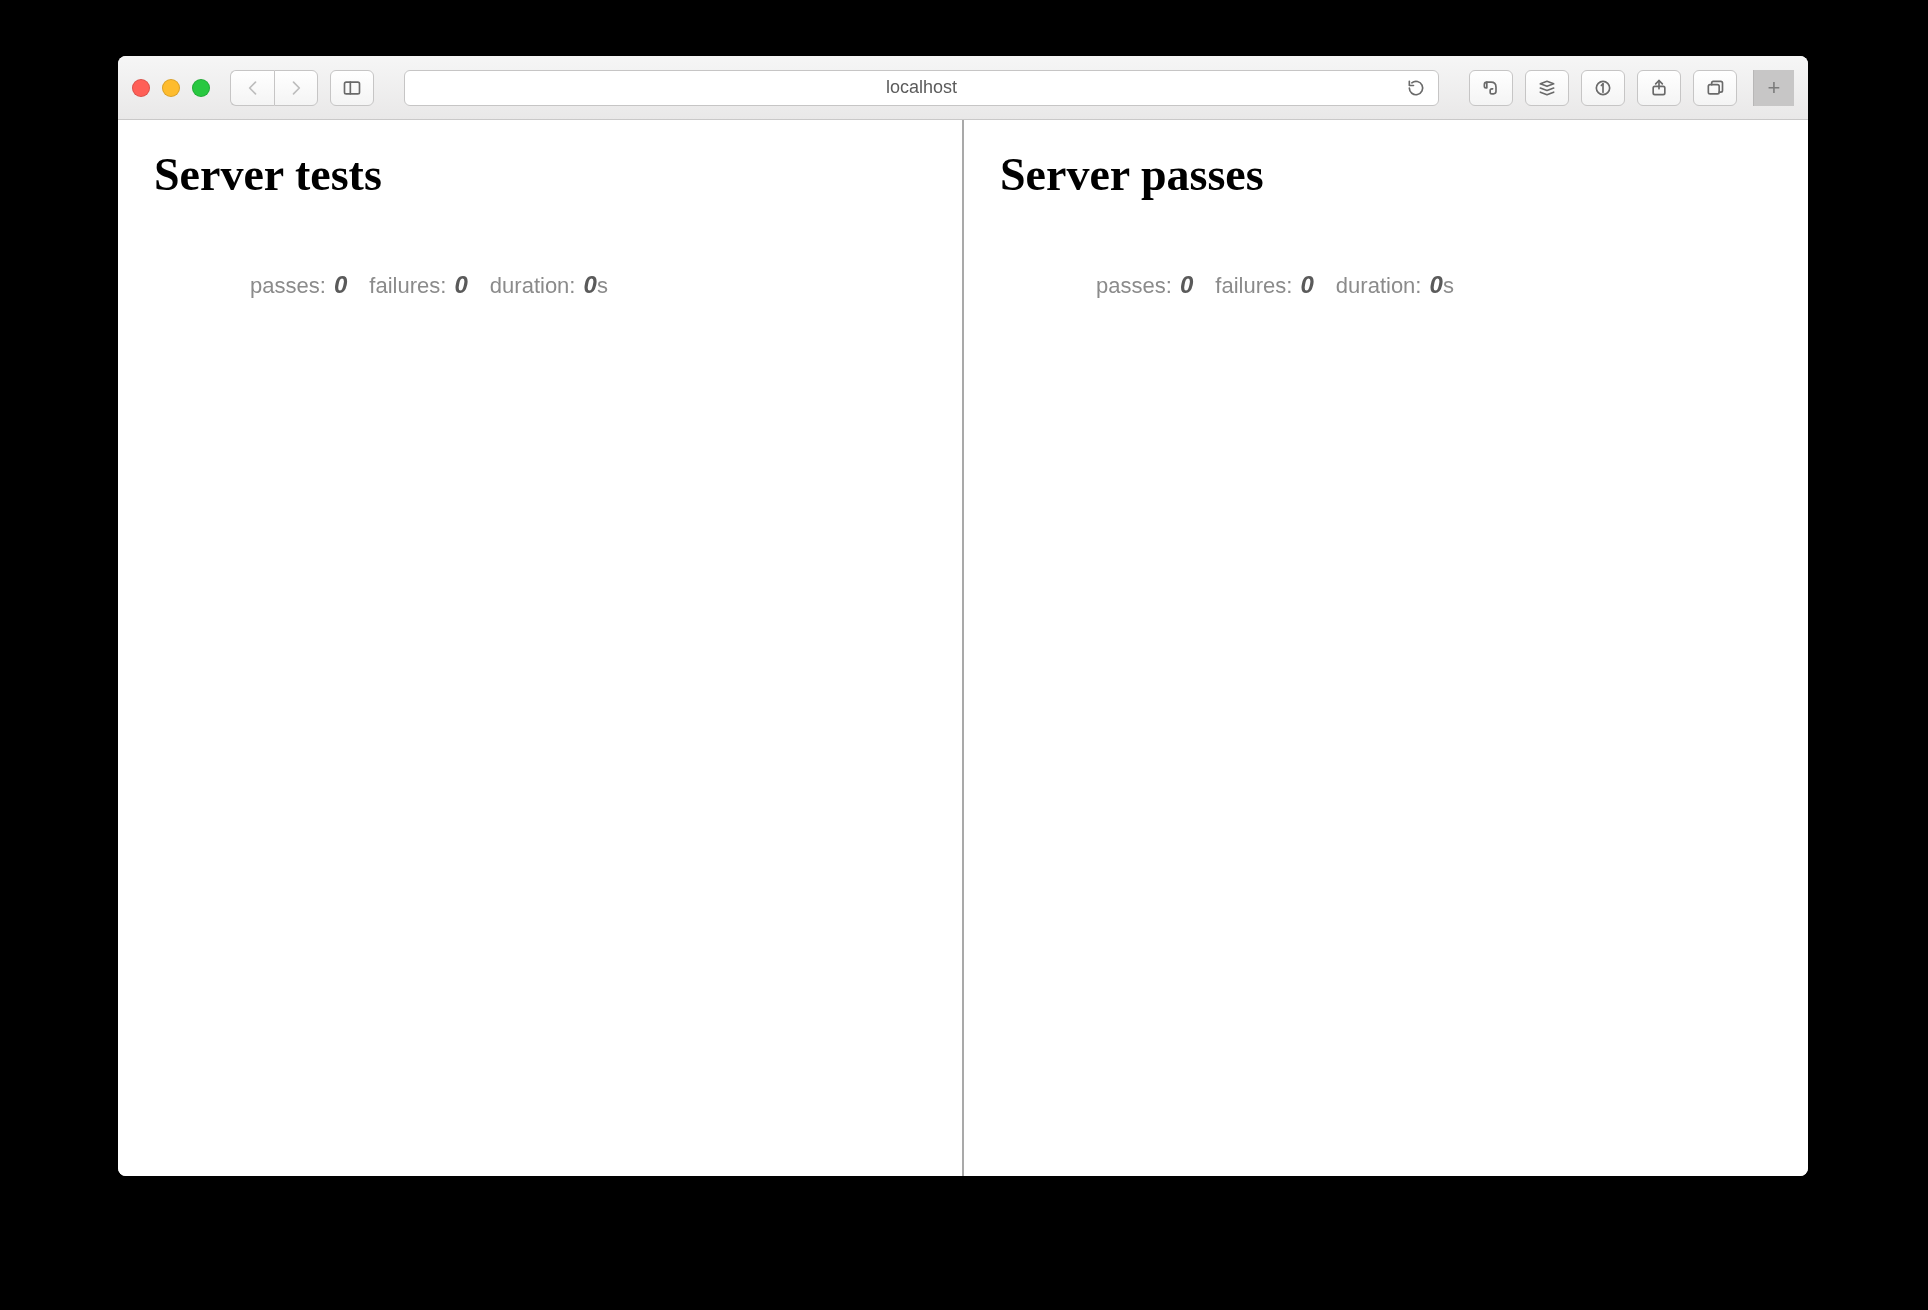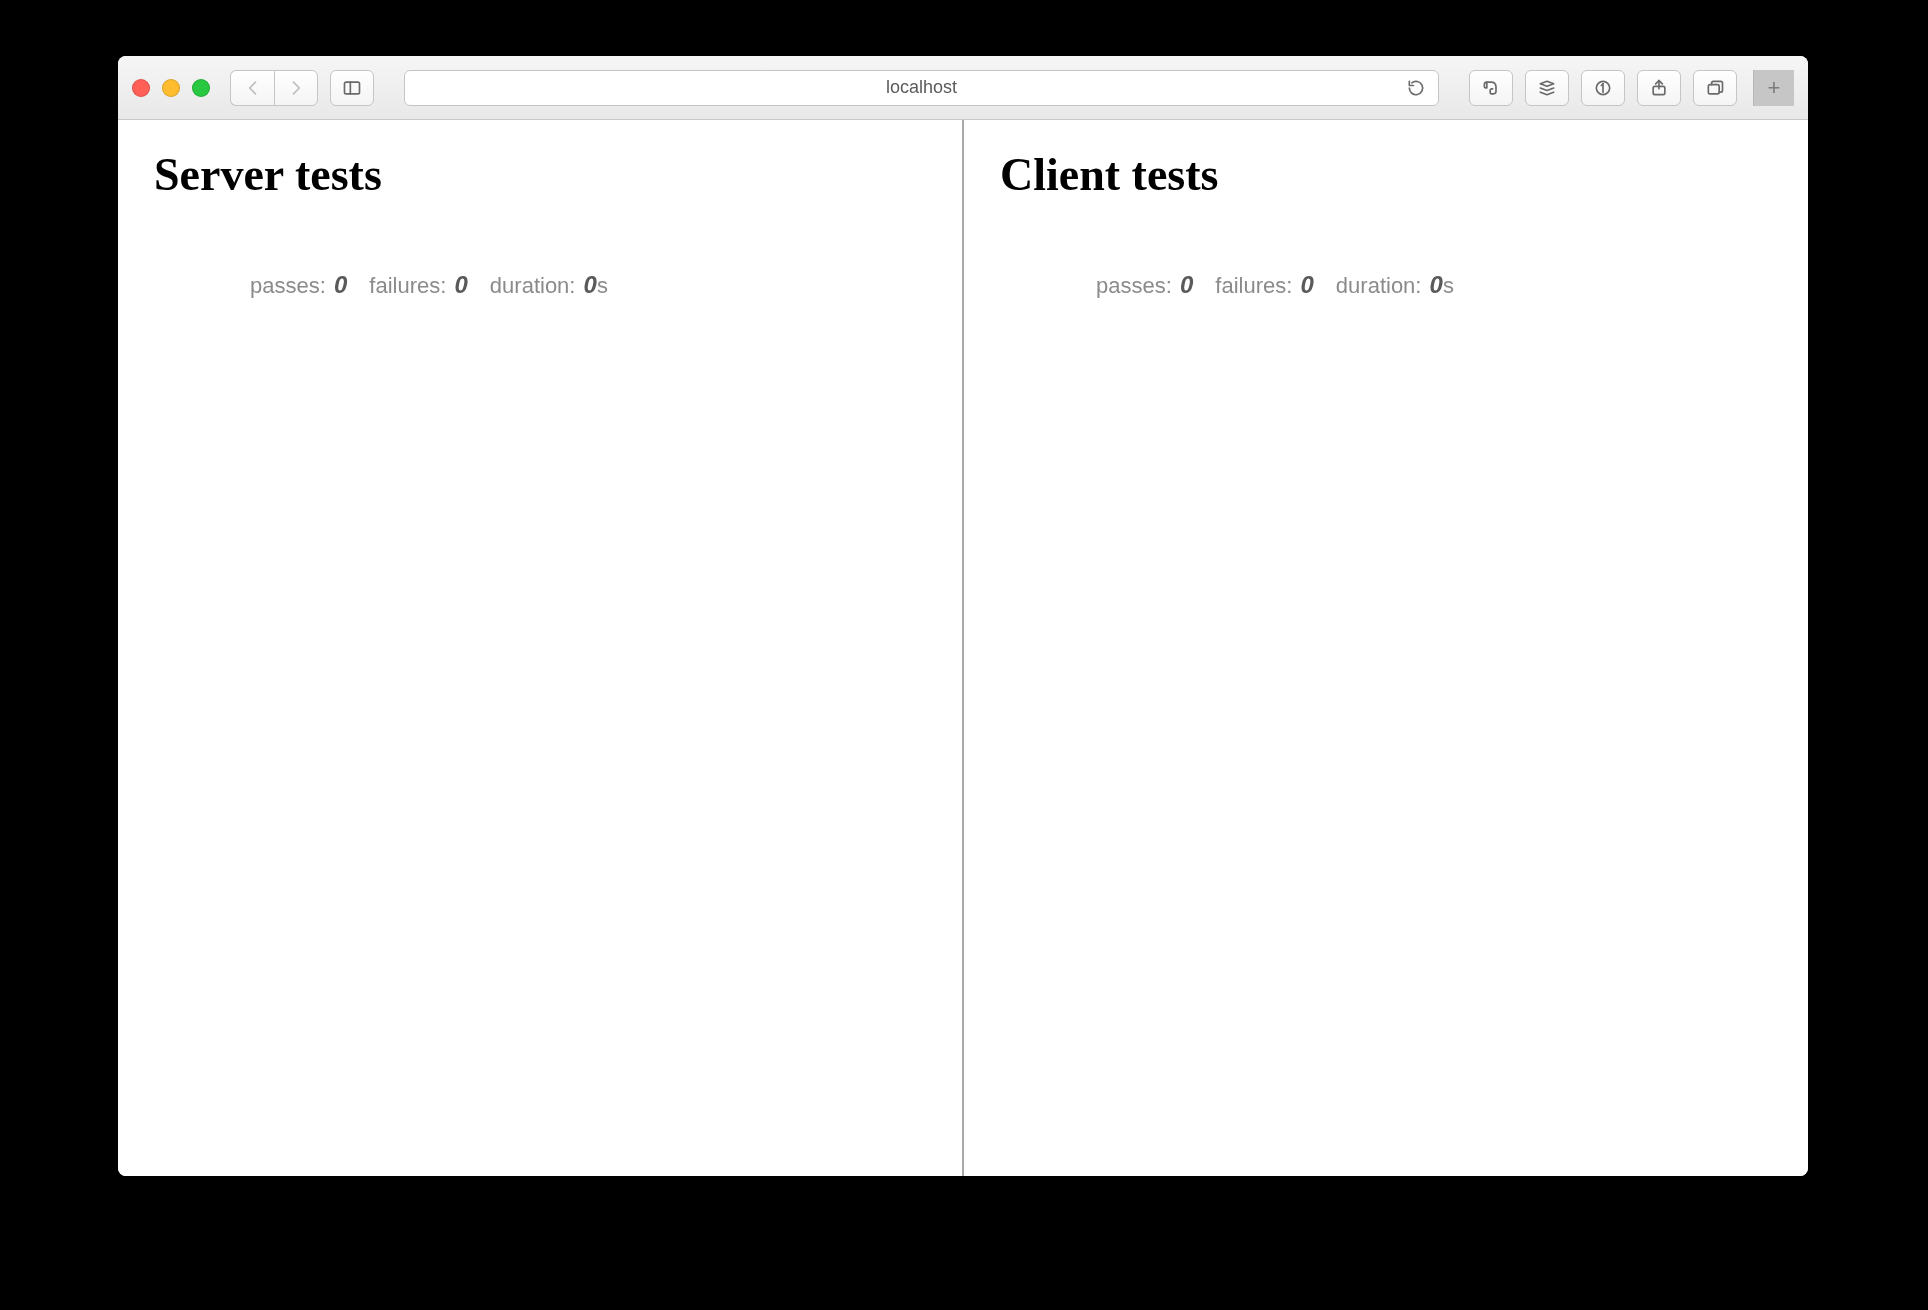--- a/index.html
+++ b/index.html
@@ -259,21 +259,21 @@
             <span class="val">0</span>
           </span>
           <span>
             <span>duration:</span>
             <span class="val">0</span><span class="unit">s</span>
           </span>
         </div>
       </div>
 
       <div class="pane">
-        <h1>Client tests</h1>
+        <h1>Server passes</h1>
         <div class="stats">
           <span>
             <span>passes:</span>
             <span class="val">0</span>
           </span>
           <span>
             <span>failures:</span>
             <span class="val">0</span>
           </span>
           <span>

